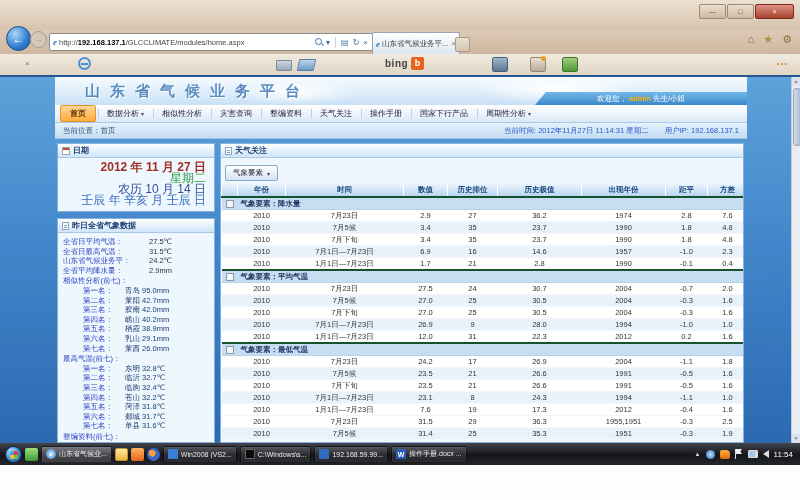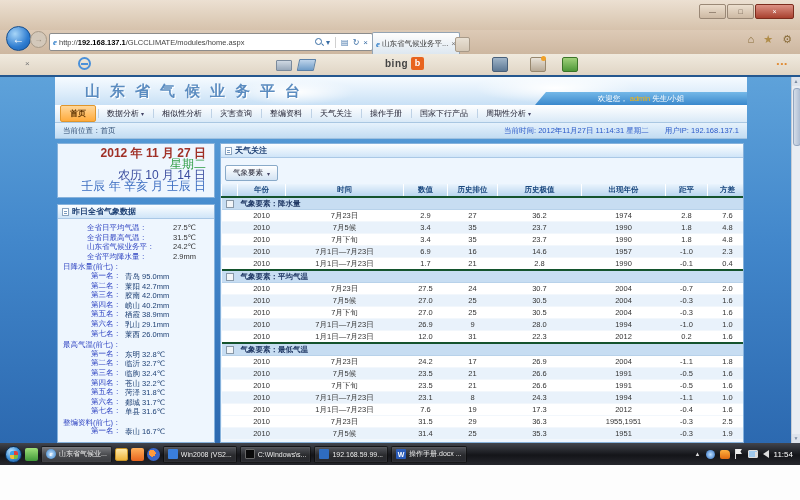--- a/index.html
+++ b/index.html
@@ -78,21 +78,21 @@
 
   .site{position:absolute;left:55px;top:0;width:692px;height:100%;}
   .site-header{position:relative;height:28px;overflow:hidden;
                background:linear-gradient(180deg,#f6fbff 0%,#dcecfa 60%,#c8e0f5 100%);}
   .cloud{position:absolute;background:radial-gradient(closest-side,#ffffff,rgba(255,255,255,0));border-radius:50%;}
   .site-title{position:absolute;left:30px;top:5px;font-size:15px;font-weight:bold;letter-spacing:10px;
               color:#5b8cc0;text-shadow:1px 1px 0 #fff;white-space:nowrap;}
   .ribbon{position:absolute;right:0;bottom:0;width:212px;height:13px;
           background:linear-gradient(#74b8e8,#3a88cc);clip-path:polygon(11px 0,100% 0,100% 100%,0 100%);
           color:#fff;font-size:7.5px;display:flex;align-items:center;justify-content:center;white-space:nowrap;}
-  .ribbon .user{color:#ffb400;font-weight:normal;margin:0 2px;}
+  .ribbon .user{color:#ffb400;font-weight:bold;margin:0 2px;}
 
   .mainmenu{height:18px;background:linear-gradient(#ffffff,#d9e9f7);border-bottom:1px solid #a9c7e2;
             display:flex;align-items:center;padding-left:5px;font-size:8px;color:#223;box-sizing:border-box;}
   .mi{padding:2px 9px;display:flex;align-items:center;gap:2px;white-space:nowrap;position:relative;}
   .mi+.mi:before{content:"";position:absolute;left:0;top:3px;bottom:3px;width:1px;background:#bed2e6;}
   .mi.active{background:linear-gradient(#ffd79a,#ffab3c);border:1px solid #e0962c;border-radius:2px;
              color:#5a3000;font-weight:bold;margin-right:2px;}
   .mi.active:before{display:none;}
   .mi .arr{font-size:6px;color:#446;}
 
@@ -113,25 +113,25 @@
 
   .cal-body{padding:4px 8px 5px;text-align:right;font-size:12px;line-height:11px;}
   .cal-date{color:#a03026;font-weight:bold;}
   .cal-week{color:#2f9e44;}
   .cal-lunar{color:#3a4c9e;}
   .cal-gz{color:#3a6cc0;}
 
   .y-panel{flex:1;min-height:0;overflow:hidden;}
   .y-body{padding:4px 5px;font-size:7.5px;line-height:9.6px;}
   .stat-row{display:flex;}
-  .stat-l{color:#2a3fc0;width:86px;margin-left:24px;}
+  .stat-l{color:#2a3fc0;width:86px;}
   .stat-v{color:#333;}
   .grp-t{color:#2a3fc0;margin-top:1px;}
   .rank-row{display:flex;}
-  .rank{color:#2a3fc0;width:62px;text-align:right;padding-right:4px;box-sizing:border-box;flex:0 0 62px;font-family:Liberation Mono, monospace;}
+  .rank{color:#2a3fc0;width:62px;text-align:right;padding-right:12px;box-sizing:border-box;flex:0 0 62px;}
   .rv{color:#1c3f73;}
 
   .main{flex:1;min-width:0;display:flex;flex-direction:column;min-height:0;}
   .main .panel{flex:1;overflow:hidden;}
   .wp-toolbar{padding:3px 4px;background:#eef6fe;}
   .elem-btn{display:inline-flex;align-items:center;gap:4px;border:1px solid #89aac9;
             background:linear-gradient(#ffffff,#d3e3f3);font-size:7.5px;padding:2px 7px;border-radius:2px;color:#223;}
   .elem-btn .arr{font-size:6px;color:#446;}
   table.wt{width:100%;border-collapse:collapse;font-size:7.5px;color:#333;table-layout:fixed;}
   .wt thead th{height:12px;font-weight:bold;color:#1c4a80;
@@ -310,20 +310,24 @@
         <span class="bc-right">
           <span>当前时间: 2012年11月27日 11:14:31 星期二</span>
           <span>用户IP: 192.168.137.1</span>
         </span>
       </div>
 
       <div class="content">
 
         <div class="sidebar">
           <div class="panel">
+            <div class="panel-h">
+              <span class="ico-cal"></span>
+              <span>日期</span>
+            </div>
             <div class="cal-body">
               <div class="cal-date">2012 年 11 月 27 日</div>
               <div class="cal-week">星期二</div>
               <div class="cal-lunar">农历 10 月 14 日</div>
               <div class="cal-gz">壬辰 年 辛亥 月 壬辰 日</div>
             </div>
           </div>
 
           <div class="panel y-panel">
             <div class="panel-h">
@@ -347,21 +351,21 @@
                     <span class="stat-l">山东省气候业务平：</span>
                     <span class="stat-v">24.2℃</span>
                   </div>
 
                   <div class="stat-row">
                     <span class="stat-l">全省平均降水量：</span>
                     <span class="stat-v">2.9mm</span>
                   </div>
                 </div>
               <div>
-                  <div class="grp-t">日降水量(前七)：</div>
+                  <div class="grp-t">相似性分析(前七)：</div>
                   <div class="rank-row">
                     <span class="rank">第一名：</span>
                     <span class="rv">青岛 95.0mm</span>
                   </div>
                   <div class="rank-row">
                     <span class="rank">第二名：</span>
                     <span class="rv">莱阳 42.7mm</span>
                   </div>
                   <div class="rank-row">
                     <span class="rank">第三名：</span>

